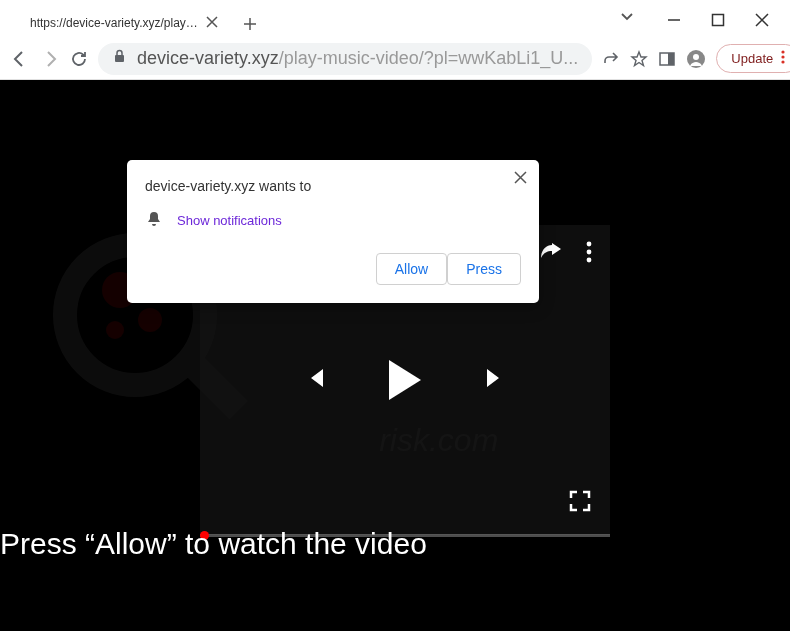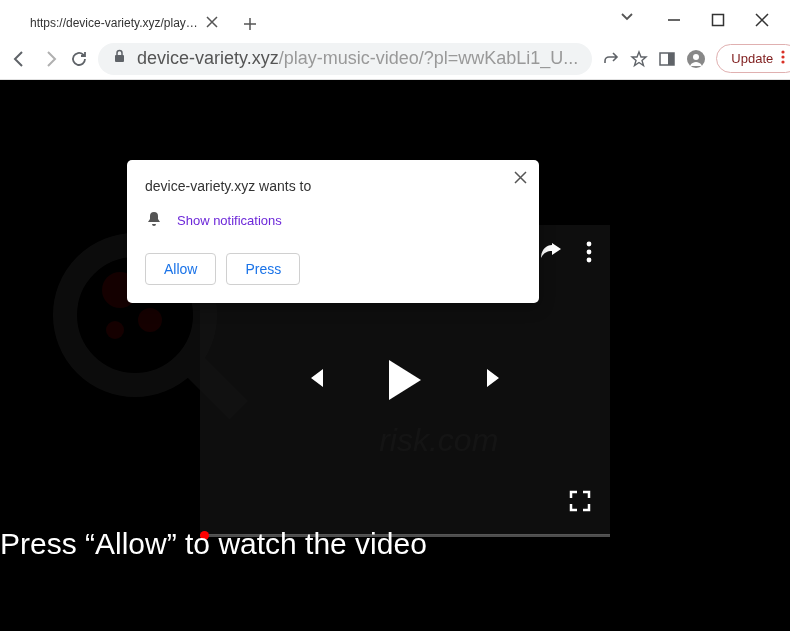--- a/index.html
+++ b/index.html
@@ -33,21 +33,21 @@
 .play{width:0;height:0;border-left:32px solid #fff;border-top:20px solid transparent;border-bottom:20px solid transparent}
 .fs-btn{position:absolute;bottom:18px;right:18px}
 .progress{position:absolute;bottom:-2px;left:0;right:0;height:3px;background:rgba(255,255,255,.3)}
 .progress-dot{position:absolute;left:0;top:-3px;width:9px;height:9px;border-radius:50%;background:#ff0000}
 .cta{position:absolute;bottom:70px;left:0;right:0;text-align:left;color:#fff;font-size:30px}
 .permission{position:absolute;left:127px;top:80px;width:412px;background:#fff;border-radius:5px;box-shadow:0 4px 16px rgba(0,0,0,.3);padding:18px;z-index:10}
 .perm-close{position:absolute;right:12px;top:10px;color:#555;cursor:pointer;font-size:16px}
 .perm-title{font-size:14px;color:#333}
 .perm-row{display:flex;align-items:center;gap:14px;margin-top:16px;font-size:13px;color:#6d28d9}
 .bell{color:#555}
-.perm-btns{display:flex;gap:10px;margin-top:22px}
+.perm-btns{display:flex;gap:0;justify-content:flex-end;margin-top:22px}
 .perm-btn{border:1px solid #d0d0d0;background:#fff;color:#1a73e8;padding:7px 18px;border-radius:4px;font-size:14px;cursor:pointer}
 .dark-host{color:#555}
 </style>
 </head>
 <body>
 
 <div class="titlebar">
   <div class="tab">
     <span class="tab-title">https://device-variety.xyz/play-m</span>
     <span class="tab-close">

